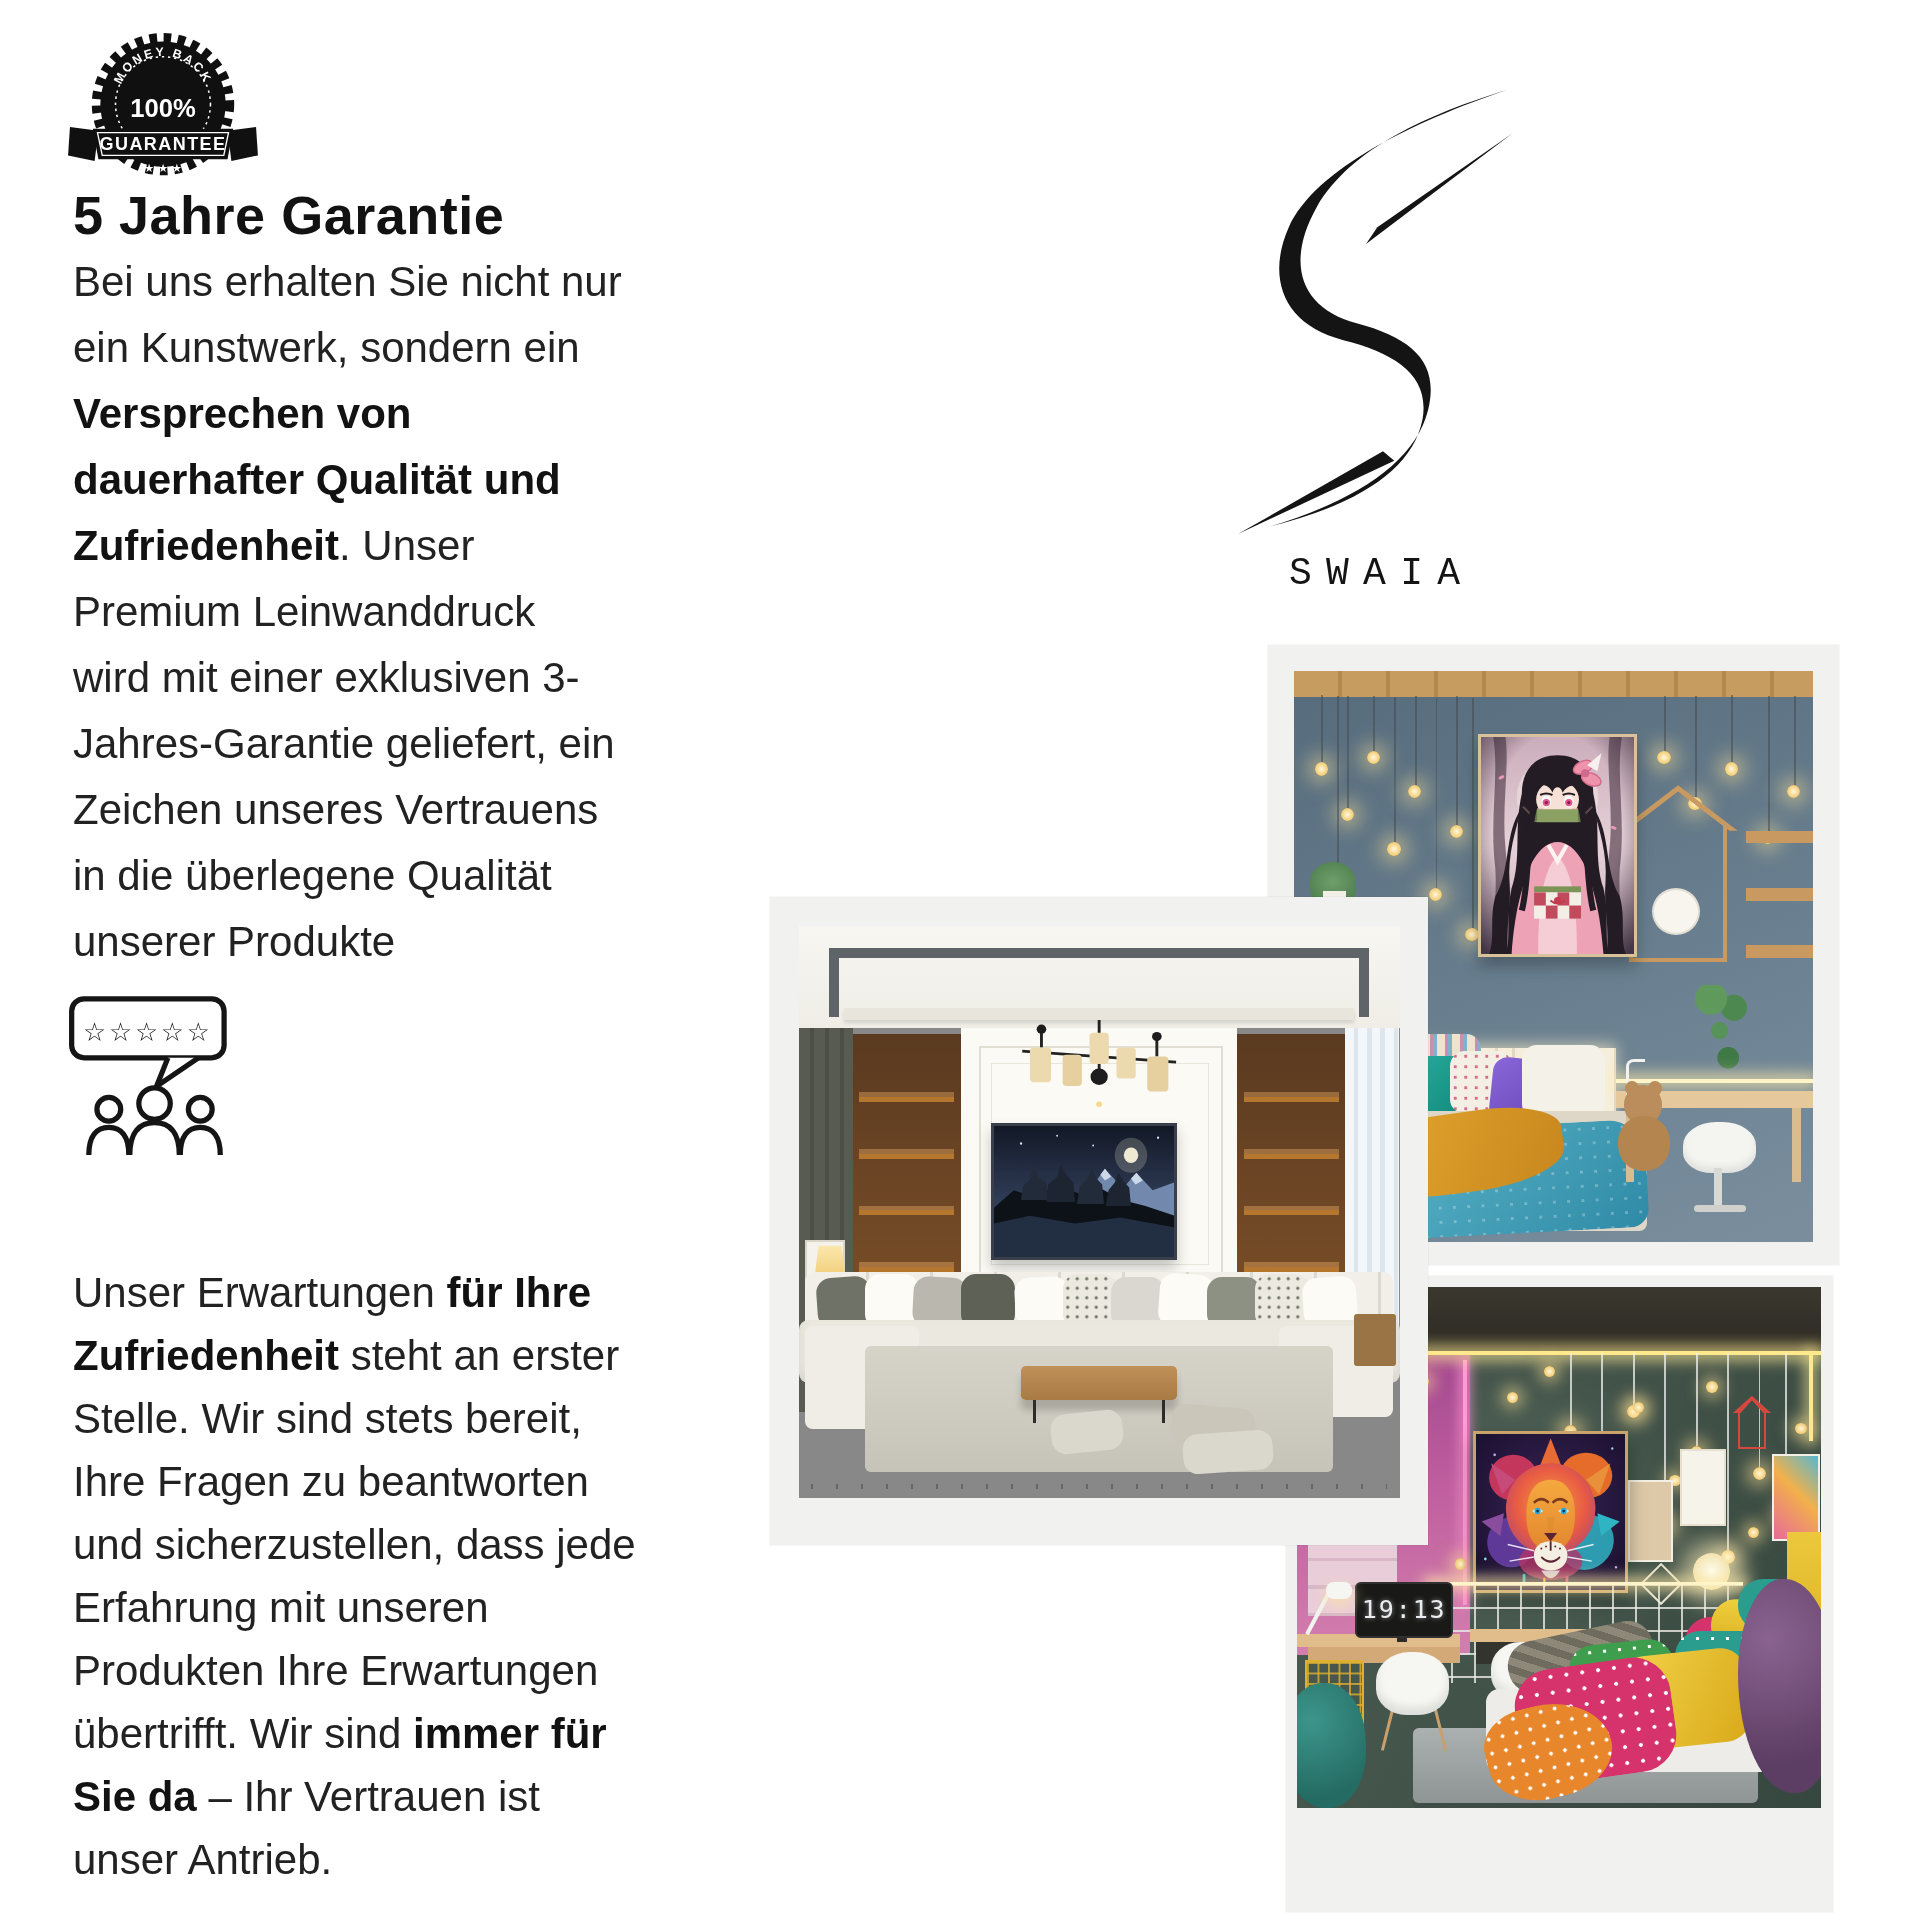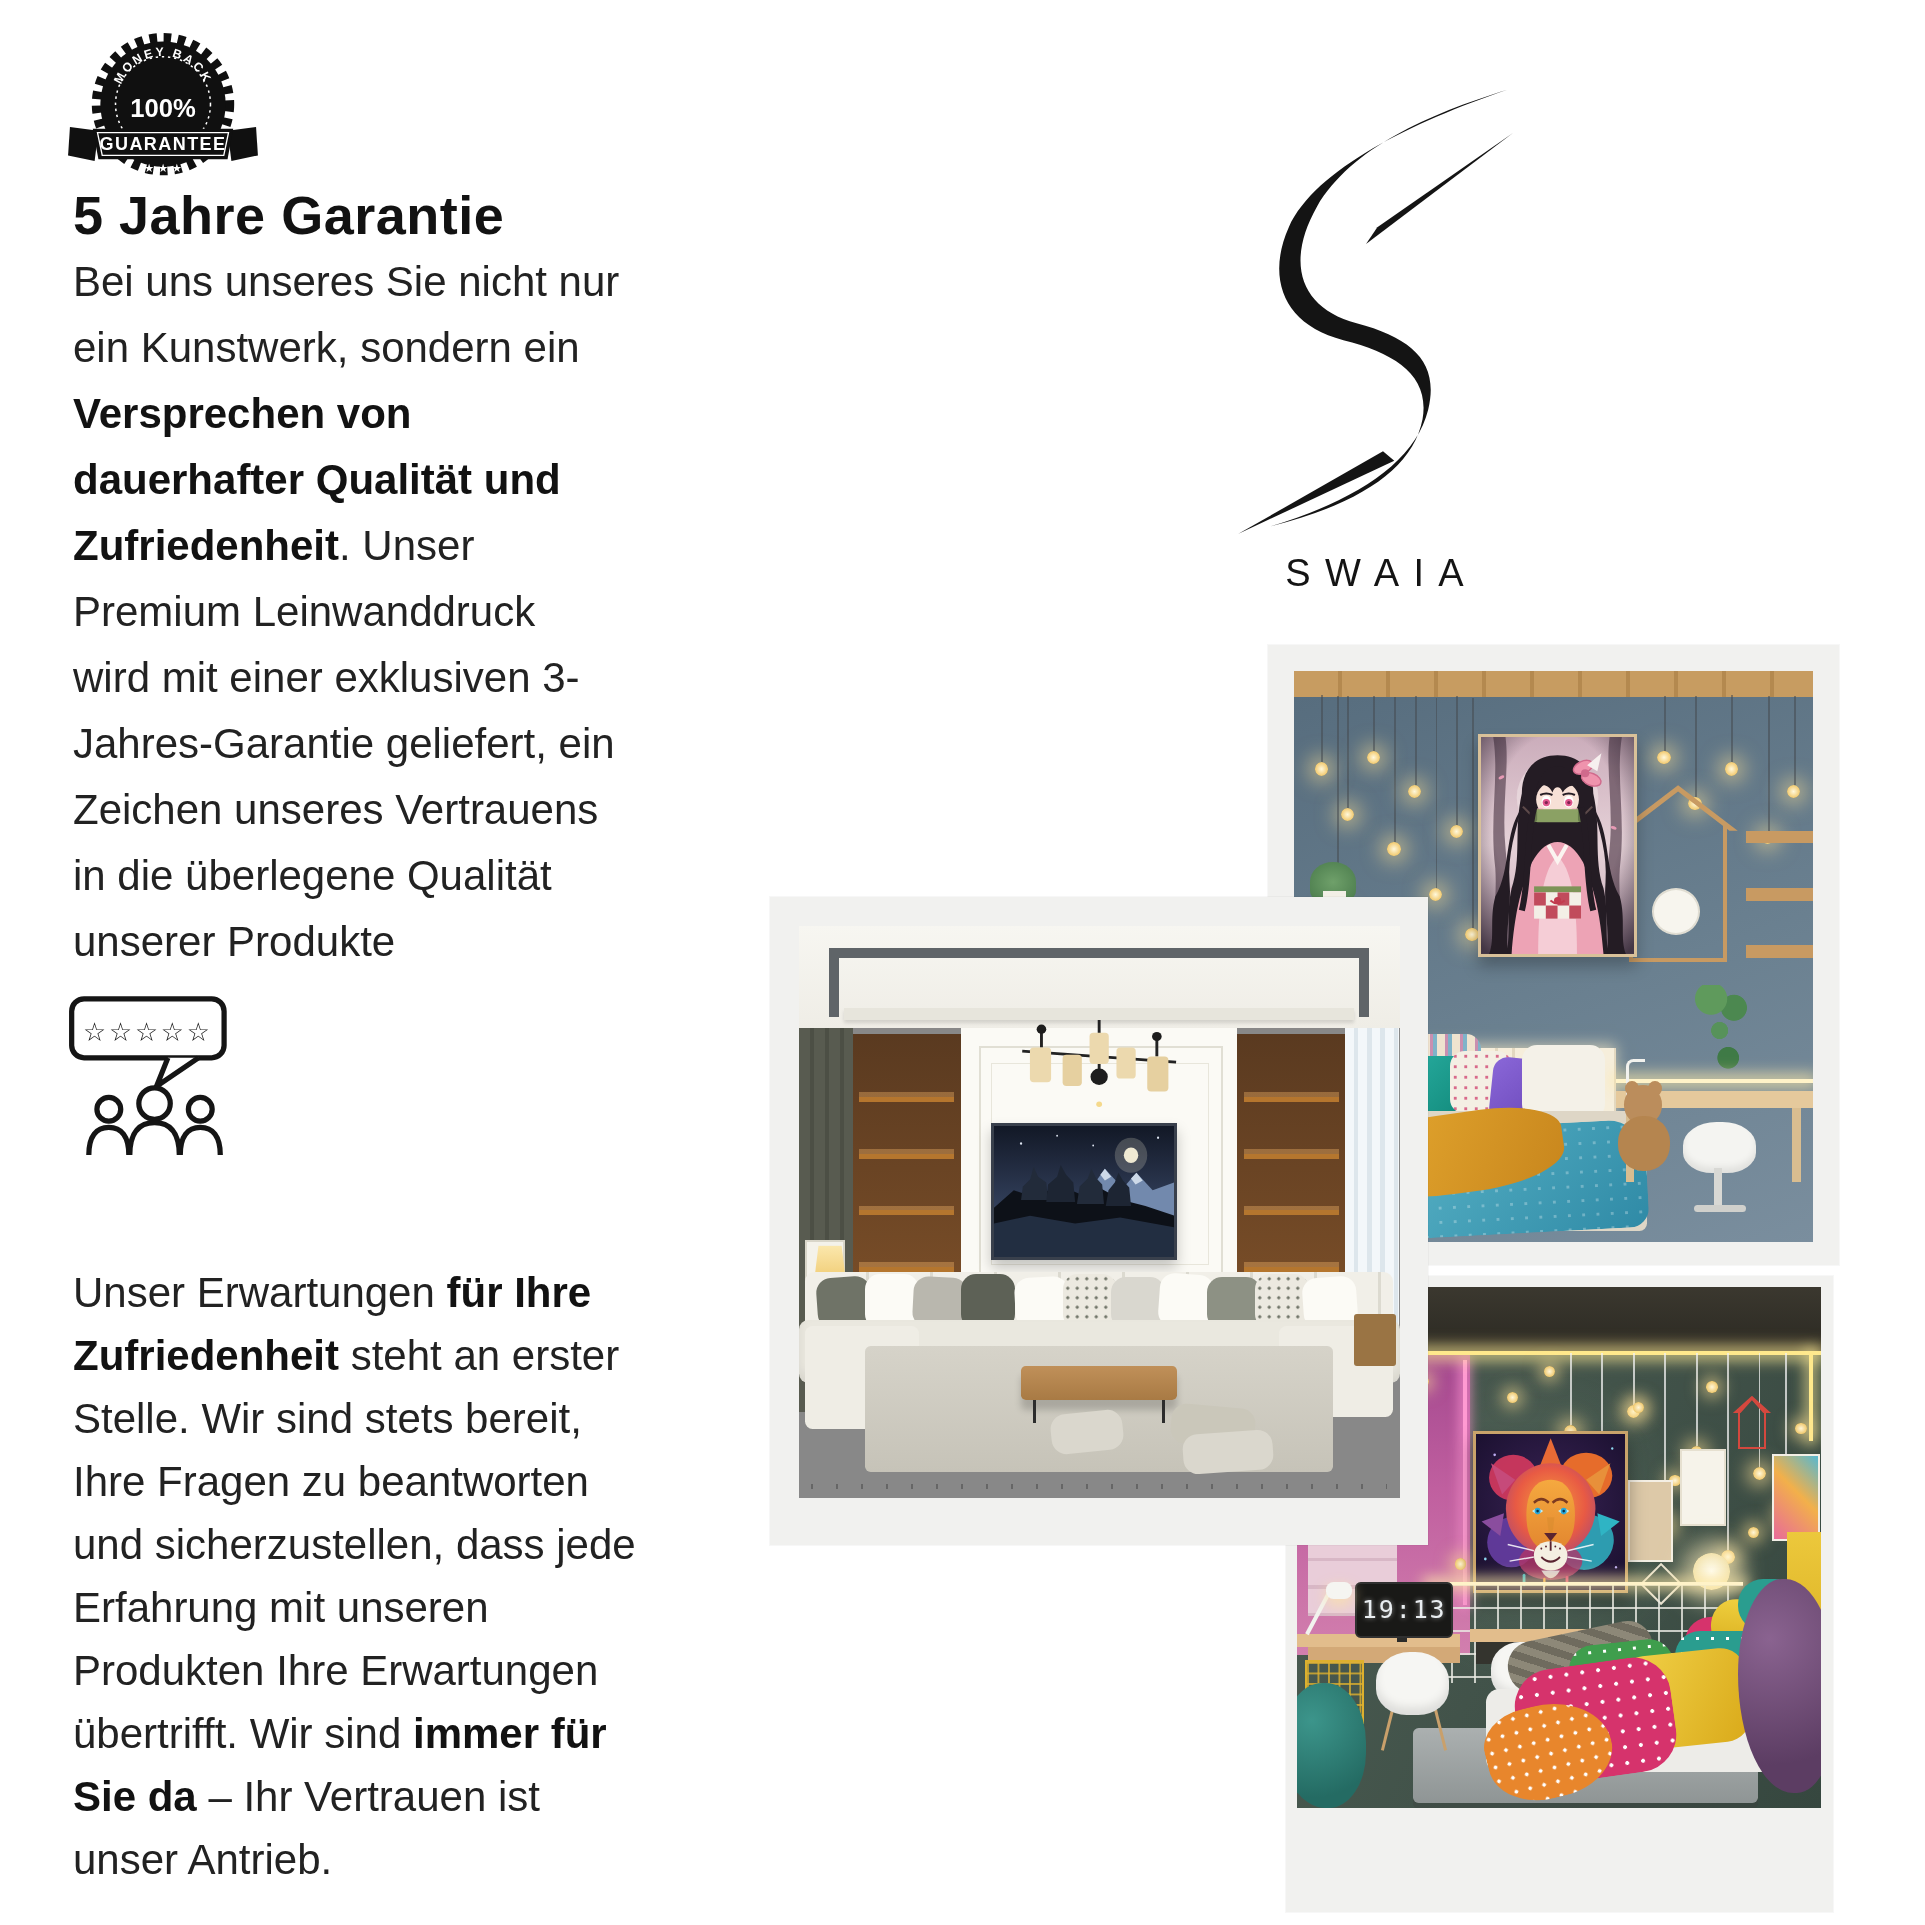--- a/index.html
+++ b/index.html
@@ -8,21 +8,21 @@
   .abs{position:absolute;}
   
   .h1{position:absolute;left:73px;top:184px;font-size:54px;font-weight:700;letter-spacing:0.5px;color:#121212;white-space:pre-line;}
   .h2{position:absolute;left:73px;top:1191px;font-size:52px;font-weight:700;letter-spacing:0.5px;color:#121212;white-space:pre-line;}
   .body-p{position:absolute;left:73px;font-size:42px;line-height:66px;color:#222;white-space:pre-line;}
   #p1{top:249px;}
   #p2{top:1261px;line-height:63px;}
   .b{font-weight:700;color:#121212;}
   
   .brand{position:absolute;left:1227px;top:84px;width:295px;}
-  .brandname{margin-top:13.3px;text-align:center;font-family:Liberation Sans, sans-serif;
+  .brandname{margin-top:13.3px;text-align:center;font-family:Liberation Mono, monospace;
              font-size:38px;letter-spacing:14.3px;padding-left:14.3px;color:#141414;}
   
   .panel{position:absolute;background:#f1f1ef;box-shadow:0 0 0 1px rgba(0,0,0,.03);}
   .photo{position:absolute;overflow:hidden;background:#888;}
   .ph-el{position:absolute;}
   #panel-anime{left:1268px;top:645px;width:571px;height:620px;z-index:1;}
   #panel-anime .photo{left:26px;top:26px;width:519px;height:571px;}
   #panel-lion{left:1286px;top:1276px;width:547px;height:636px;z-index:2;}
   #panel-lion .photo{left:11.4px;top:11.4px;width:524px;height:521px;}
   #panel-wolves{left:770px;top:897px;width:658px;height:648px;z-index:3;}
@@ -170,21 +170,21 @@
     <polygon points="2,100 32,104 28,136 0,130" fill="#101010"></polygon>
     <polygon points="198,100 168,104 172,136 200,130" fill="#101010"></polygon>
     <polygon points="26,102 174,102 168,134 32,134" fill="#101010"></polygon>
     <polygon points="31,106 169,106 164,130 36,130" fill="none" stroke="#fff" stroke-width="1.4"></polygon>
     <text x="100" y="124" font-size="19" font-weight="bold" fill="#fff" text-anchor="middle" letter-spacing="1.5">GUARANTEE</text>
     <text x="100" y="148" font-size="12" fill="#fff" text-anchor="middle" font-family="DejaVu Sans">★ ★ ★</text>
   </svg>
 
   <div class="h1">5 Jahre Garantie</div>
 
-  <div class="body-p" id="p1"><span>Bei uns unseres Sie nicht nur
+  <div class="body-p" id="p1"><span>Bei uns erhalten Sie nicht nur
 ein Kunstwerk, sondern ein
 </span><span class="b">Versprechen von
 dauerhafter Qualität und
 Zufriedenheit</span><span>. Unser
 Premium Leinwanddruck
 wird mit einer exklusiven 3-
 Jahres-Garantie geliefert, ein
 Zeichen unseres Vertrauens
 in die überlegene Qualität
 unserer Produkte</span></div>

